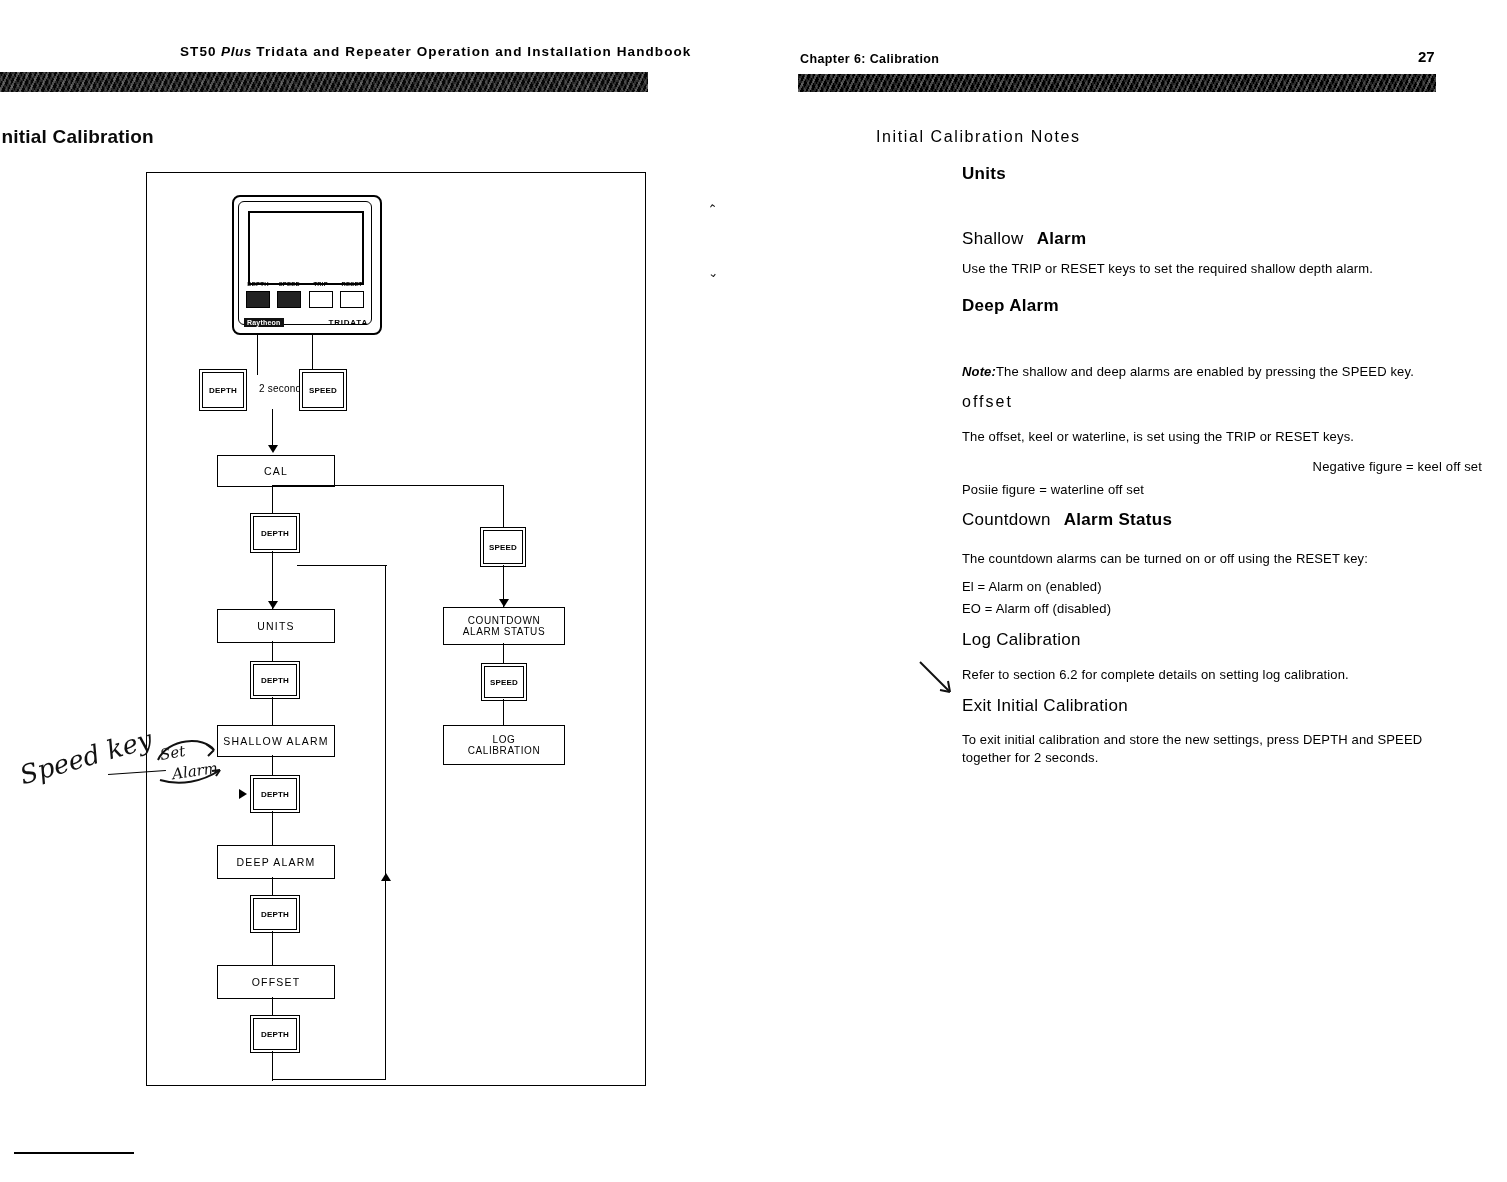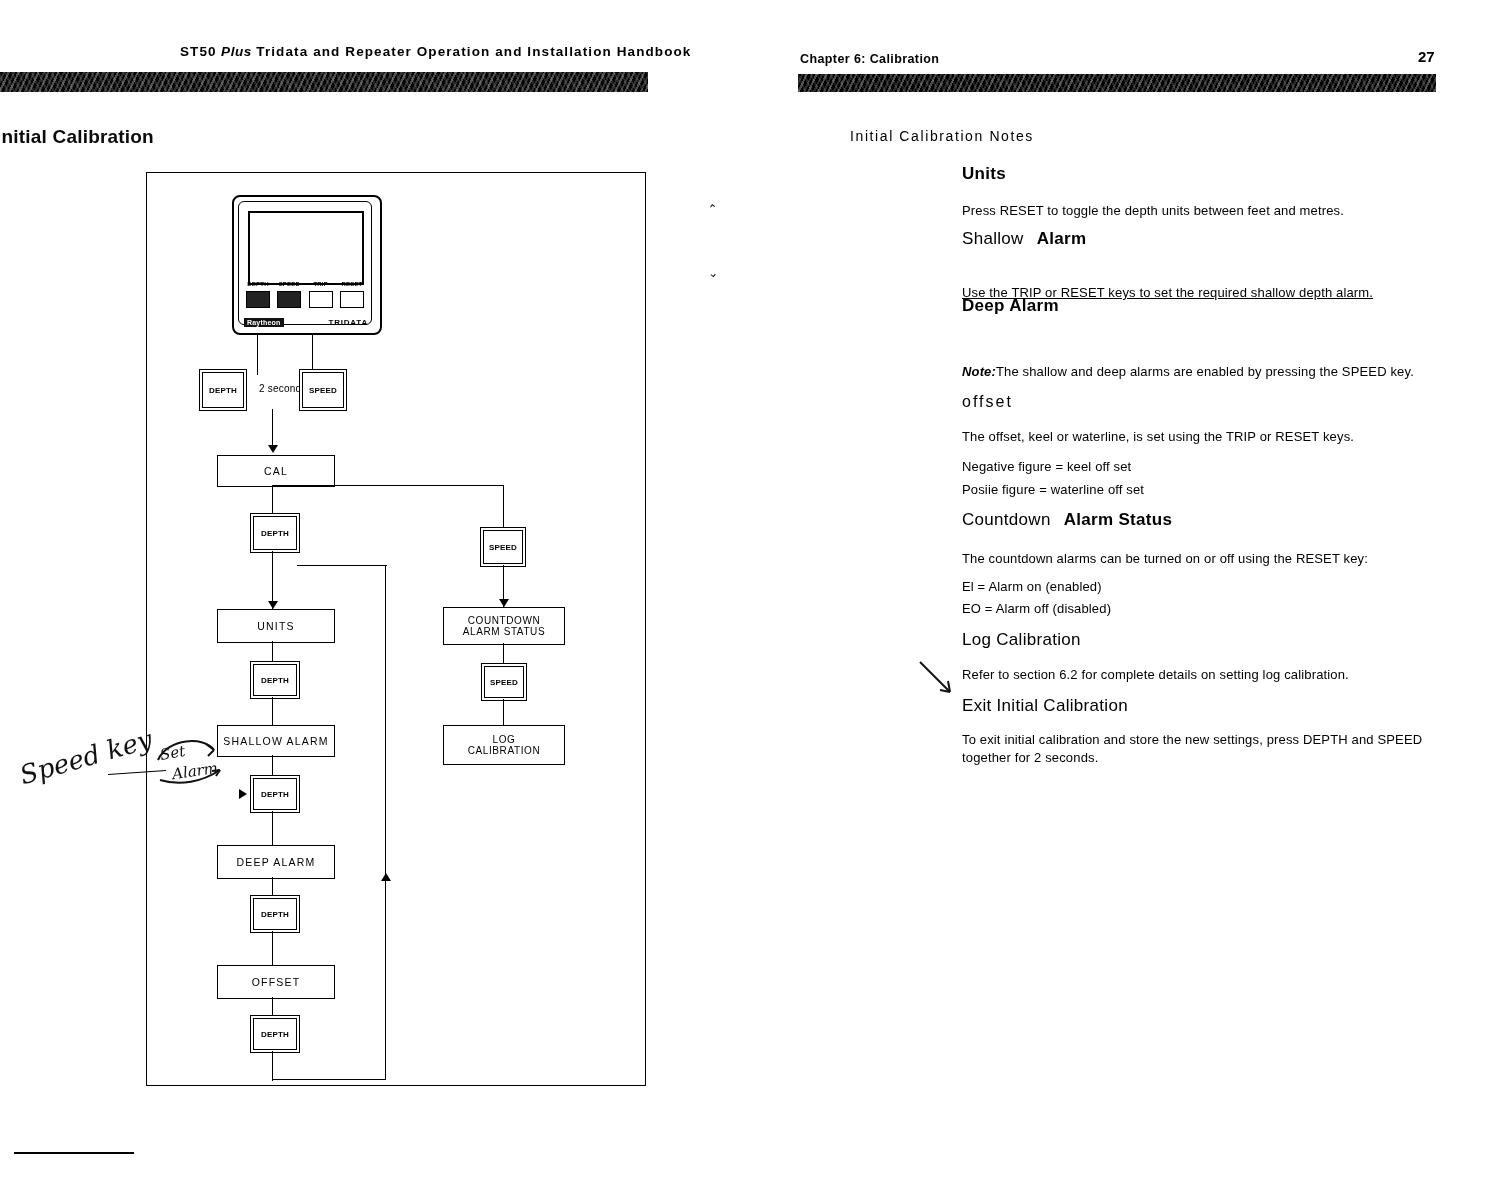--- a/index.html
+++ b/index.html
@@ -250,23 +250,23 @@
       repeating-linear-gradient(115deg, #000 0 3px, #2b2b2b 3px 5px, #000 5px 7px, #4a4a4a 7px 9px);
   }
   .rule-right:after {
     content: "";
     position: absolute;
     left: 0; top: 0; width: 100%; height: 100%;
     background: repeating-linear-gradient(65deg, rgba(255,255,255,0.12) 0 2px, rgba(0,0,0,0) 2px 6px);
   }
   .r-h1 {
     position: absolute;
-    left: 850px;
+    left: 876px;
     top: 128px;
-    font-size: 14px;
+    font-size: 16px;
     font-weight: normal;
     letter-spacing: 1.6px;
   }
   .r-h2 {
     position: absolute;
     left: 962px;
     font-size: 17px;
     font-weight: bold;
     letter-spacing: 0.3px;
   }
@@ -441,36 +441,35 @@
 
   <div class="bottom-rule"></div>
 
   <div class="right-header-ch">Chapter   6:   Calibration</div>
   <div class="right-header-pg">27</div>
   <div class="rule-right"></div>
 
   <div class="r-h1">Initial   Calibration   Notes</div>
 
   <div class="r-h2" style="top:164px;">Units</div>
-  <div class="r-p" style="top:202px;">Press RESET to toggle the depth units between feet and  metres.</div>
 
   <div class="r-h2 reg" style="top:229px;">
     <span>Shallow</span>
     <span style="font-weight:bold; margin-left:8px;">Alarm</span>
   </div>
-  <div class="r-p" style="top:284px;text-decoration:underline;">Use the TRIP or RESET keys to set the required shallow depth alarm.</div>
+  <div class="r-p" style="top:260px;">Use the TRIP or RESET keys to set the required shallow depth alarm.</div>
 
   <div class="r-h2" style="top:296px;">Deep Alarm</div>
   <div class="r-p" style="top:363px; width:560px;">
     <i>Note:</i><span>The shallow and deep alarms are enabled by pressing the SPEED key.</span>
   </div>
 
   <div class="r-h2 reg" style="top:393px; letter-spacing:2px; font-size:16px;">offset</div>
   <div class="r-p" style="top:428px;">The offset, keel or waterline, is set using the TRIP or RESET keys.</div>
-  <div class="r-p" style="top:458px;">Negative figure = keel off set</div>
+  <div class="r-p" style="top:458px;text-align:right;">Negative figure = keel off set</div>
   <div class="r-p" style="top:481px;">Posiie figure = waterline off set</div>
 
   <div class="r-h2 reg" style="top:510px;">
     <span>Countdown</span>
     <span style="font-weight:bold; margin-left:8px;">Alarm Status</span>
   </div>
   <div class="r-p" style="top:550px;">The countdown alarms can be turned on or off using the RESET key:</div>
   <div class="r-p" style="top:578px;">El  =  Alarm  on  (enabled)</div>
   <div class="r-p" style="top:600px;">EO = Alarm off (disabled)</div>
 

